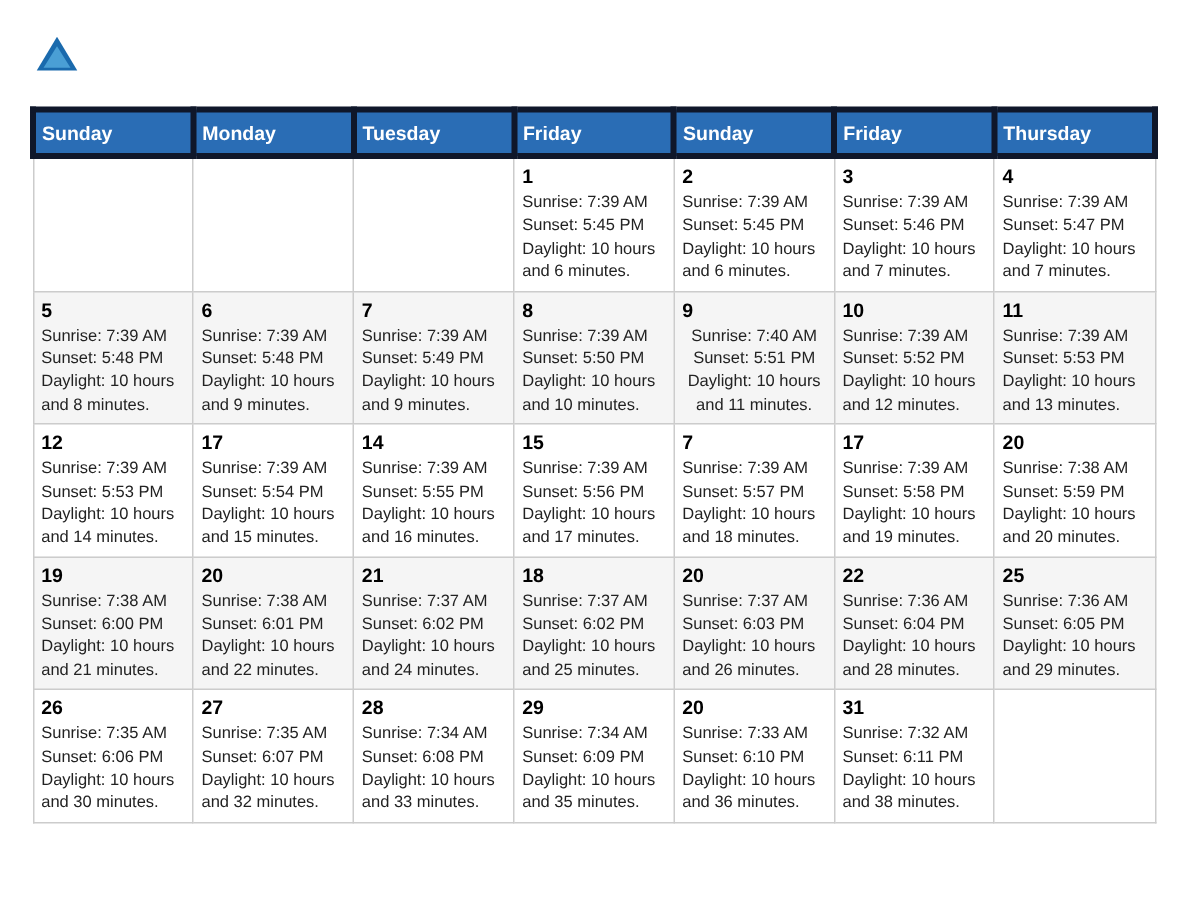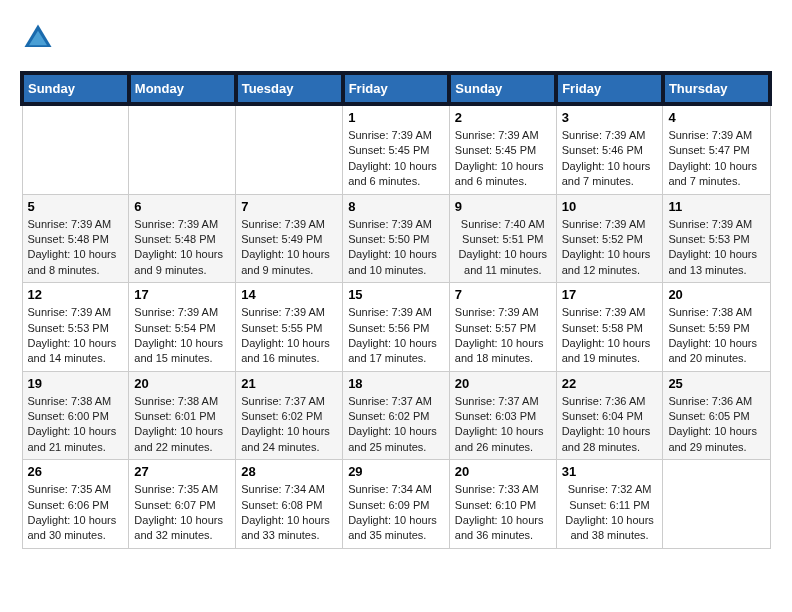--- a/index.html
+++ b/index.html
@@ -336,21 +336,21 @@
         </td>
         <td>
           <span class="day-num">20</span>
           <div class="day-info" style="white-space: pre-line;">Sunrise: 7:33 AM
 Sunset: 6:10 PM
 Daylight: 10 hours
 and 36 minutes.</div>
         </td>
         <td>
           <span class="day-num">31</span>
-          <div class="day-info" style="white-space: pre-line; text-align: center;">Sunrise: 7:32 AM
+          <div class="day-info" style="white-space: pre-line;">Sunrise: 7:32 AM
 Sunset: 6:11 PM
 Daylight: 10 hours
 and 38 minutes.</div>
         </td>
         <td class="empty-cell"></td>
       </tr>
     </tbody>
 </table>
 
 </body></html>

